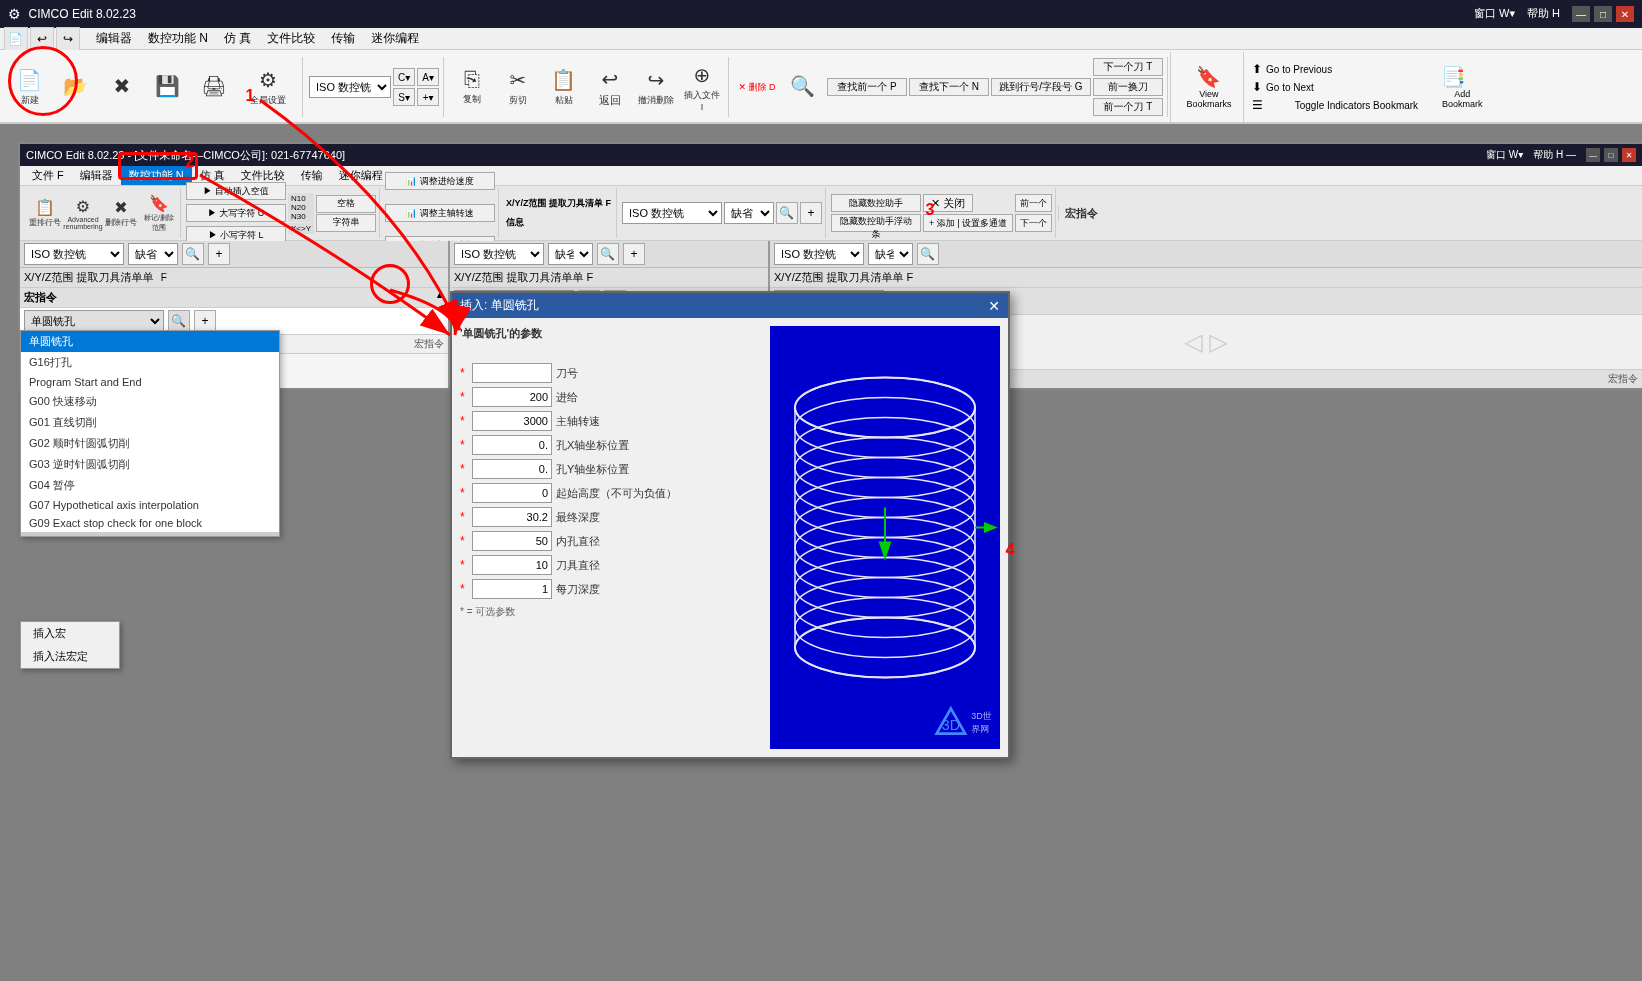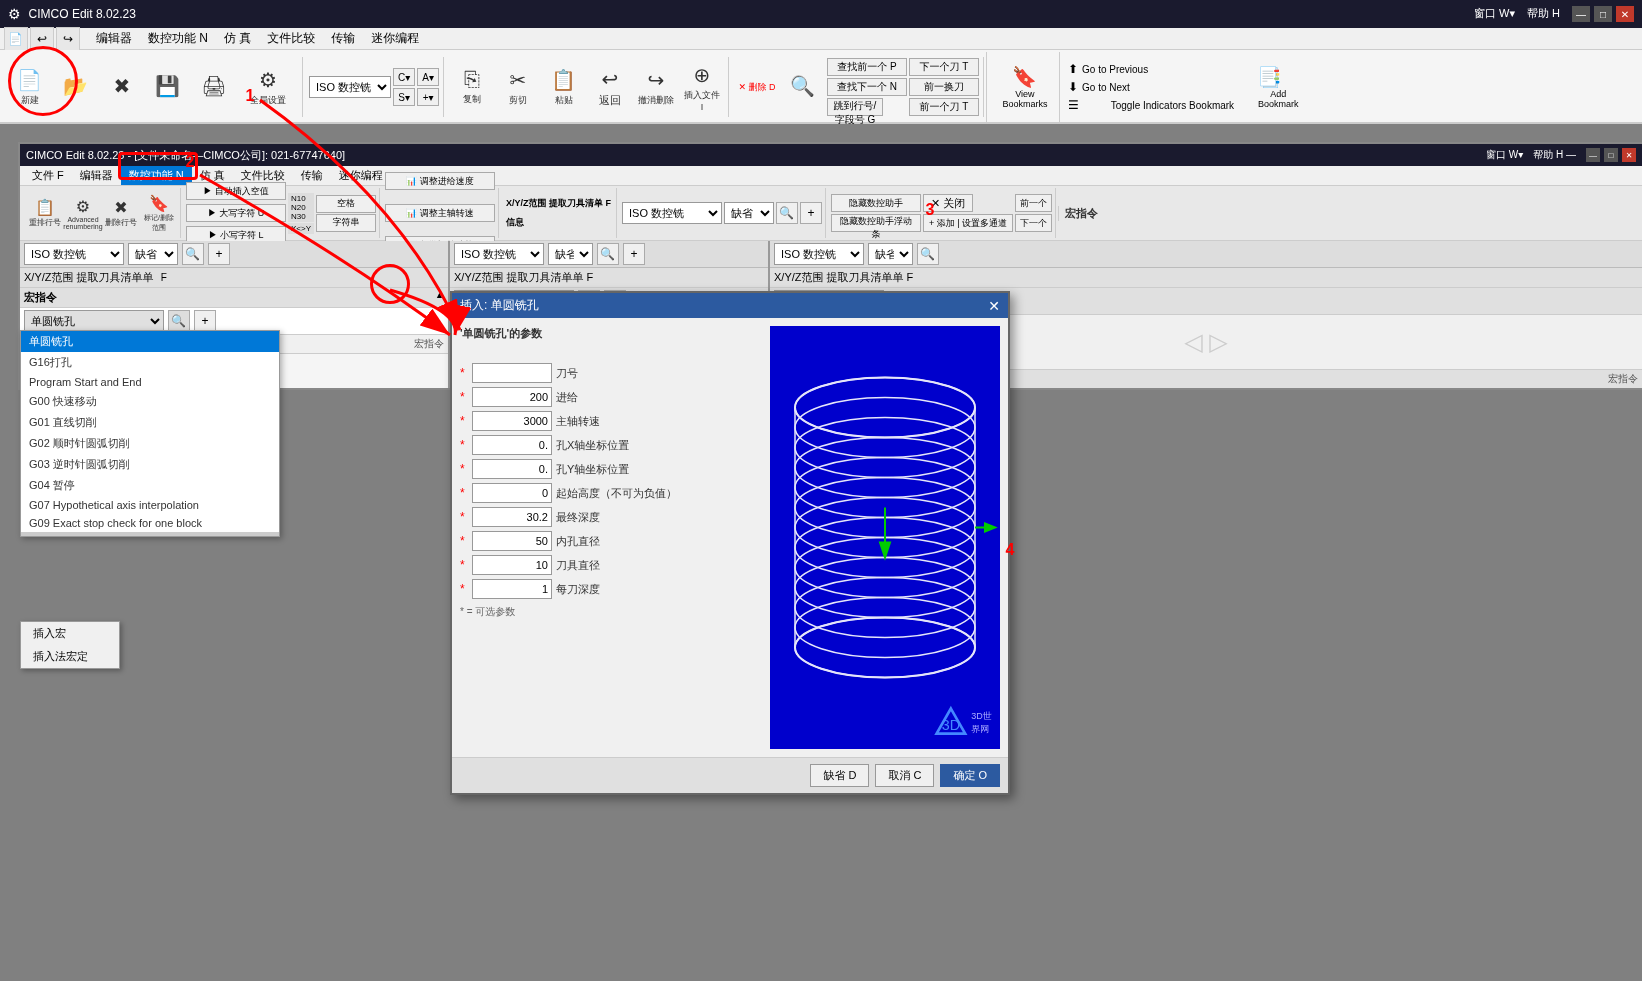--- a/index.html
+++ b/index.html
@@ -497,24 +497,24 @@
       </button>
     </div>
 
     <div class="toolbar-group">
       <button class="toolbar-btn">
         <span style="font-size:9px; color:red;">✕ 删除 D</span>
       </button>
       <button class="toolbar-btn">
         <span class="icon">🔍</span>
       </button>
-      <div style="display:flex; flex-direction:column; gap:2px;">
+      <div style="display:flex; flex-direction:row; gap:2px;">
         <button class="small-btn" style="width:80px;">查找前一个 P</button>
         <button class="small-btn" style="width:80px;">查找下一个 N</button>
-        <button class="small-btn" style="width:56px;">跳到行号/字段号 G</button>
+        <button class="small-btn" style="width:100px;">跳到行号/字段号 G</button>
       </div>
       <div style="display:flex; flex-direction:column; gap:2px;">
         <button class="small-btn" style="width:70px;">下一个刀 T</button>
         <button class="small-btn" style="width:70px;">前一换刀</button>
         <button class="small-btn" style="width:70px;">前一个刀 T</button>
       </div>
     </div>
 
     <div style="display:flex; align-items:center; gap:4px; padding: 0 8px; height:70px; border-left:1px solid #ccc;">
 
@@ -875,25 +875,20 @@
               
               <div style="position:absolute; bottom:8px; right:6px; display:flex; align-items:center; gap:2px;">
                 <svg width="20" height="20" viewBox="0 0 20 20">
                   <polygon points="10,2 18,16 2,16" fill="none" stroke="#4488ff" stroke-width="1.5"></polygon>
                   <text x="10" y="14" text-anchor="middle" font-size="8" fill="#4488ff">3D</text>
                 </svg>
                 <span style="color:#aaaaff; font-size:9px;">3D世界网</span>
               </div>
             </div>
           </div>
-          <div class="dialog-buttons">
-            <button class="dialog-btn">缺省 D</button>
-            <button class="dialog-btn">取消 C</button>
-            <button class="dialog-btn primary">确定 O</button>
-          </div>
         </div>
 
       </div>
     </div>
   </div>
 
   <div class="annotation" style="top:46px; left:8px; width:70px; height:70px; border-color:red;"></div>
   <div class="number-badge" style="top:86px; left:240px; background:transparent; color:red; font-size:16px; font-weight:bold;">1</div>
 
   <div class="annotation" style="top:152px; left:118px; width:80px; height:28px; border-radius:4px; border-color:red;"></div>

